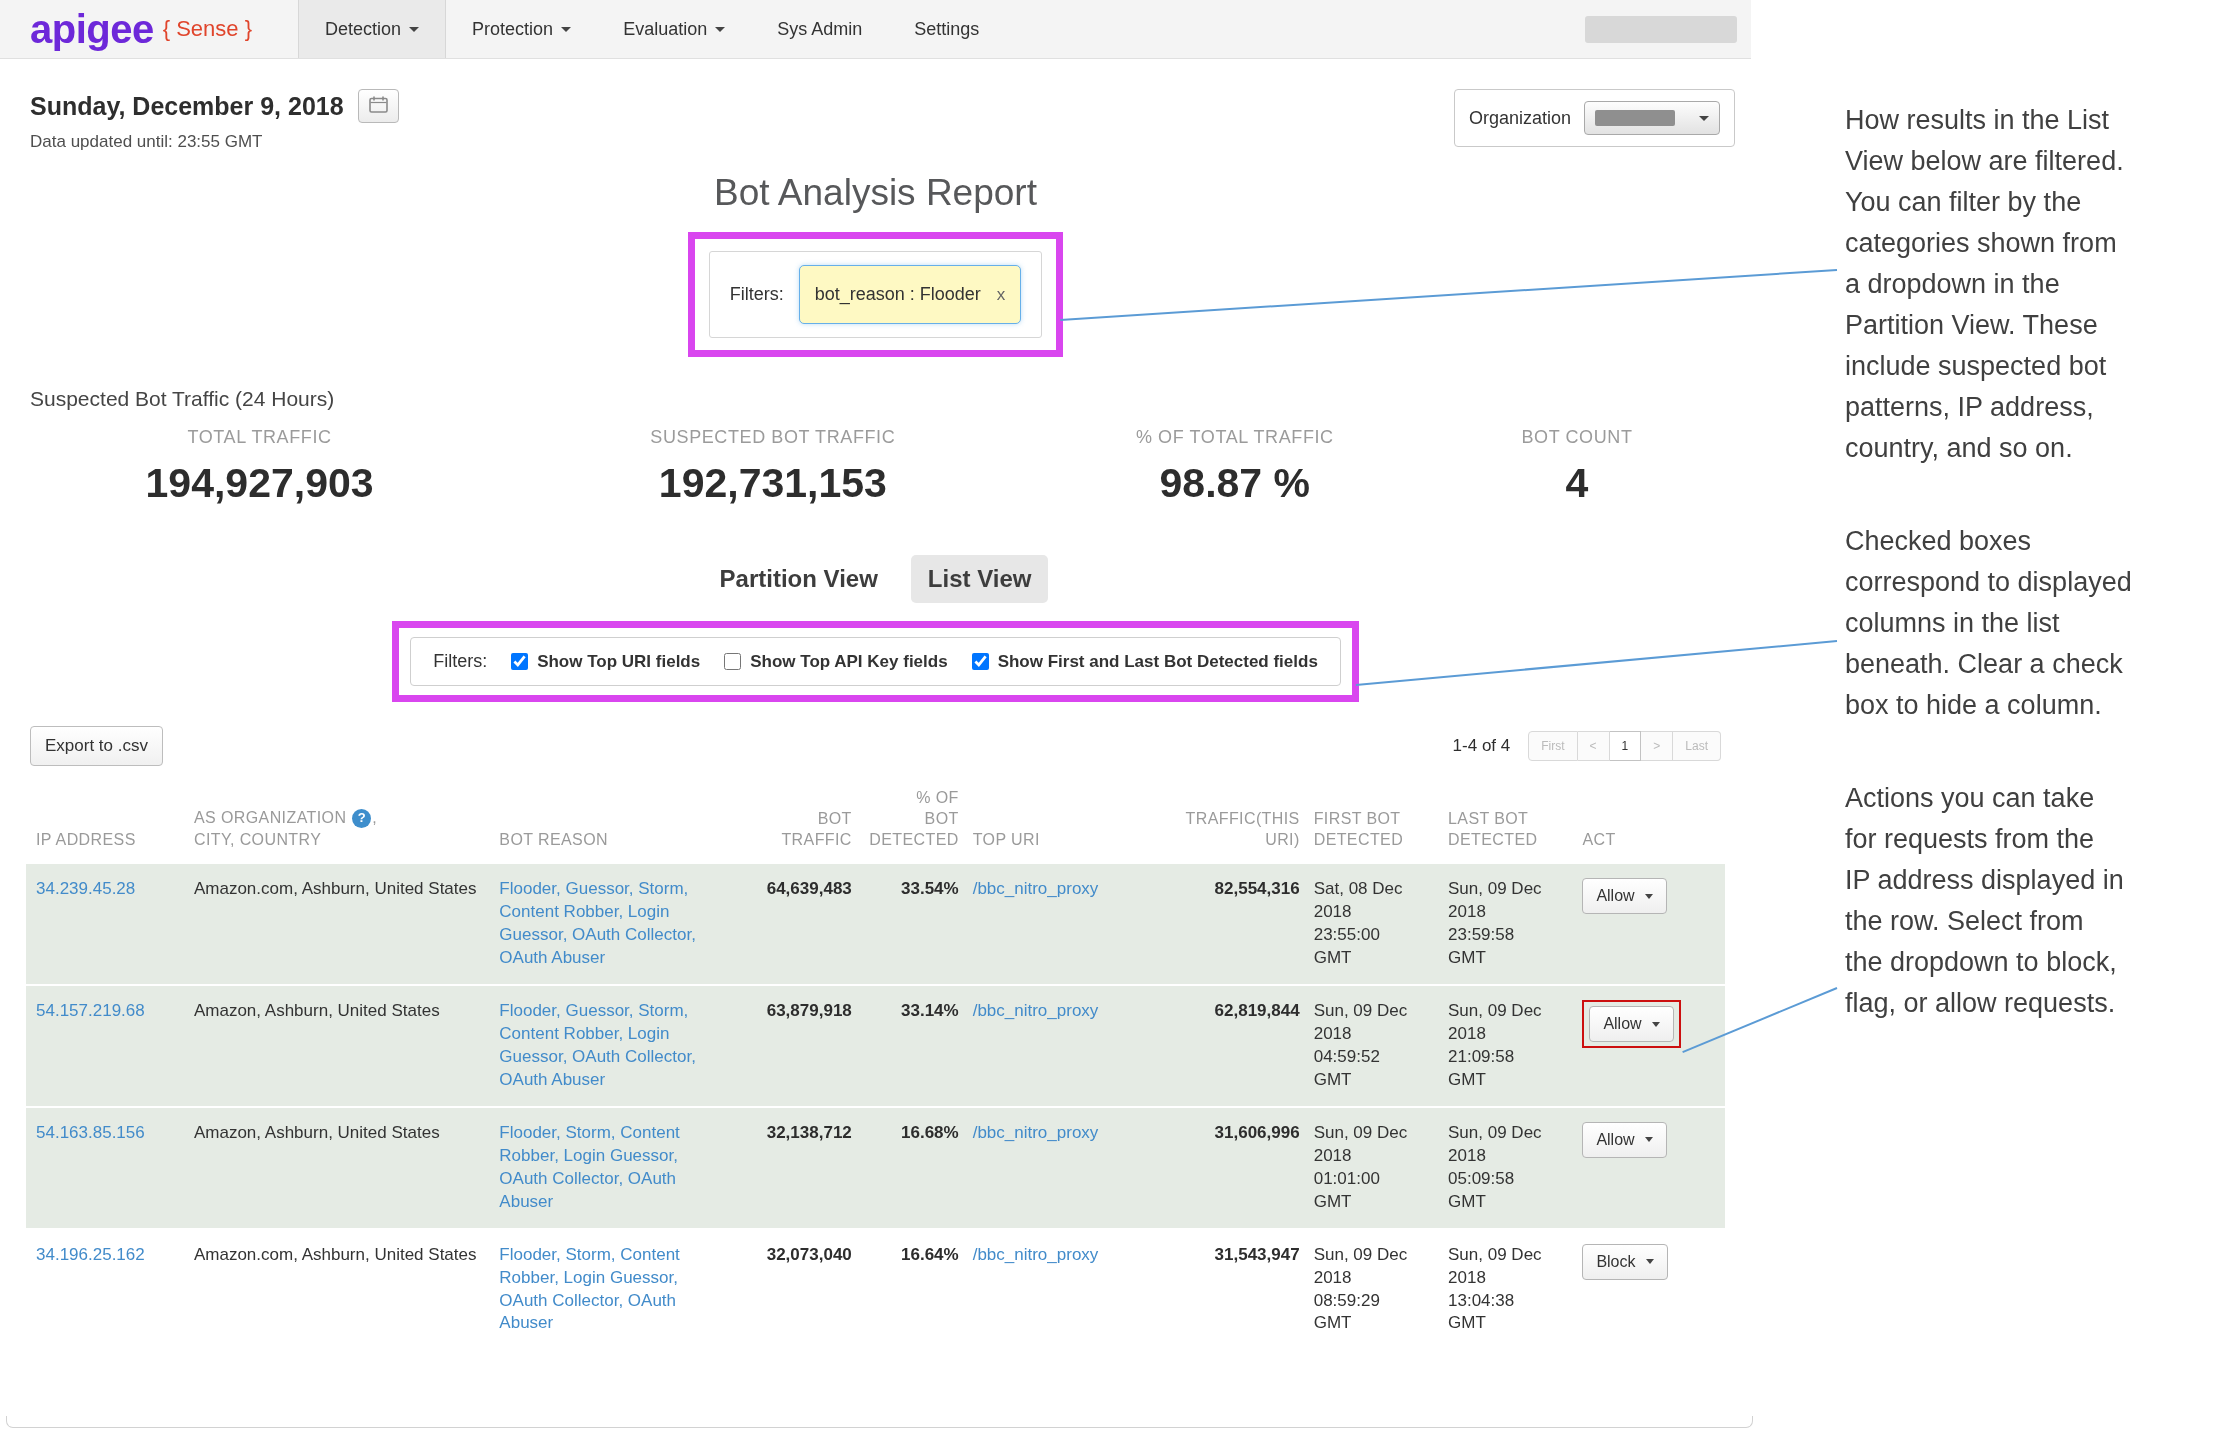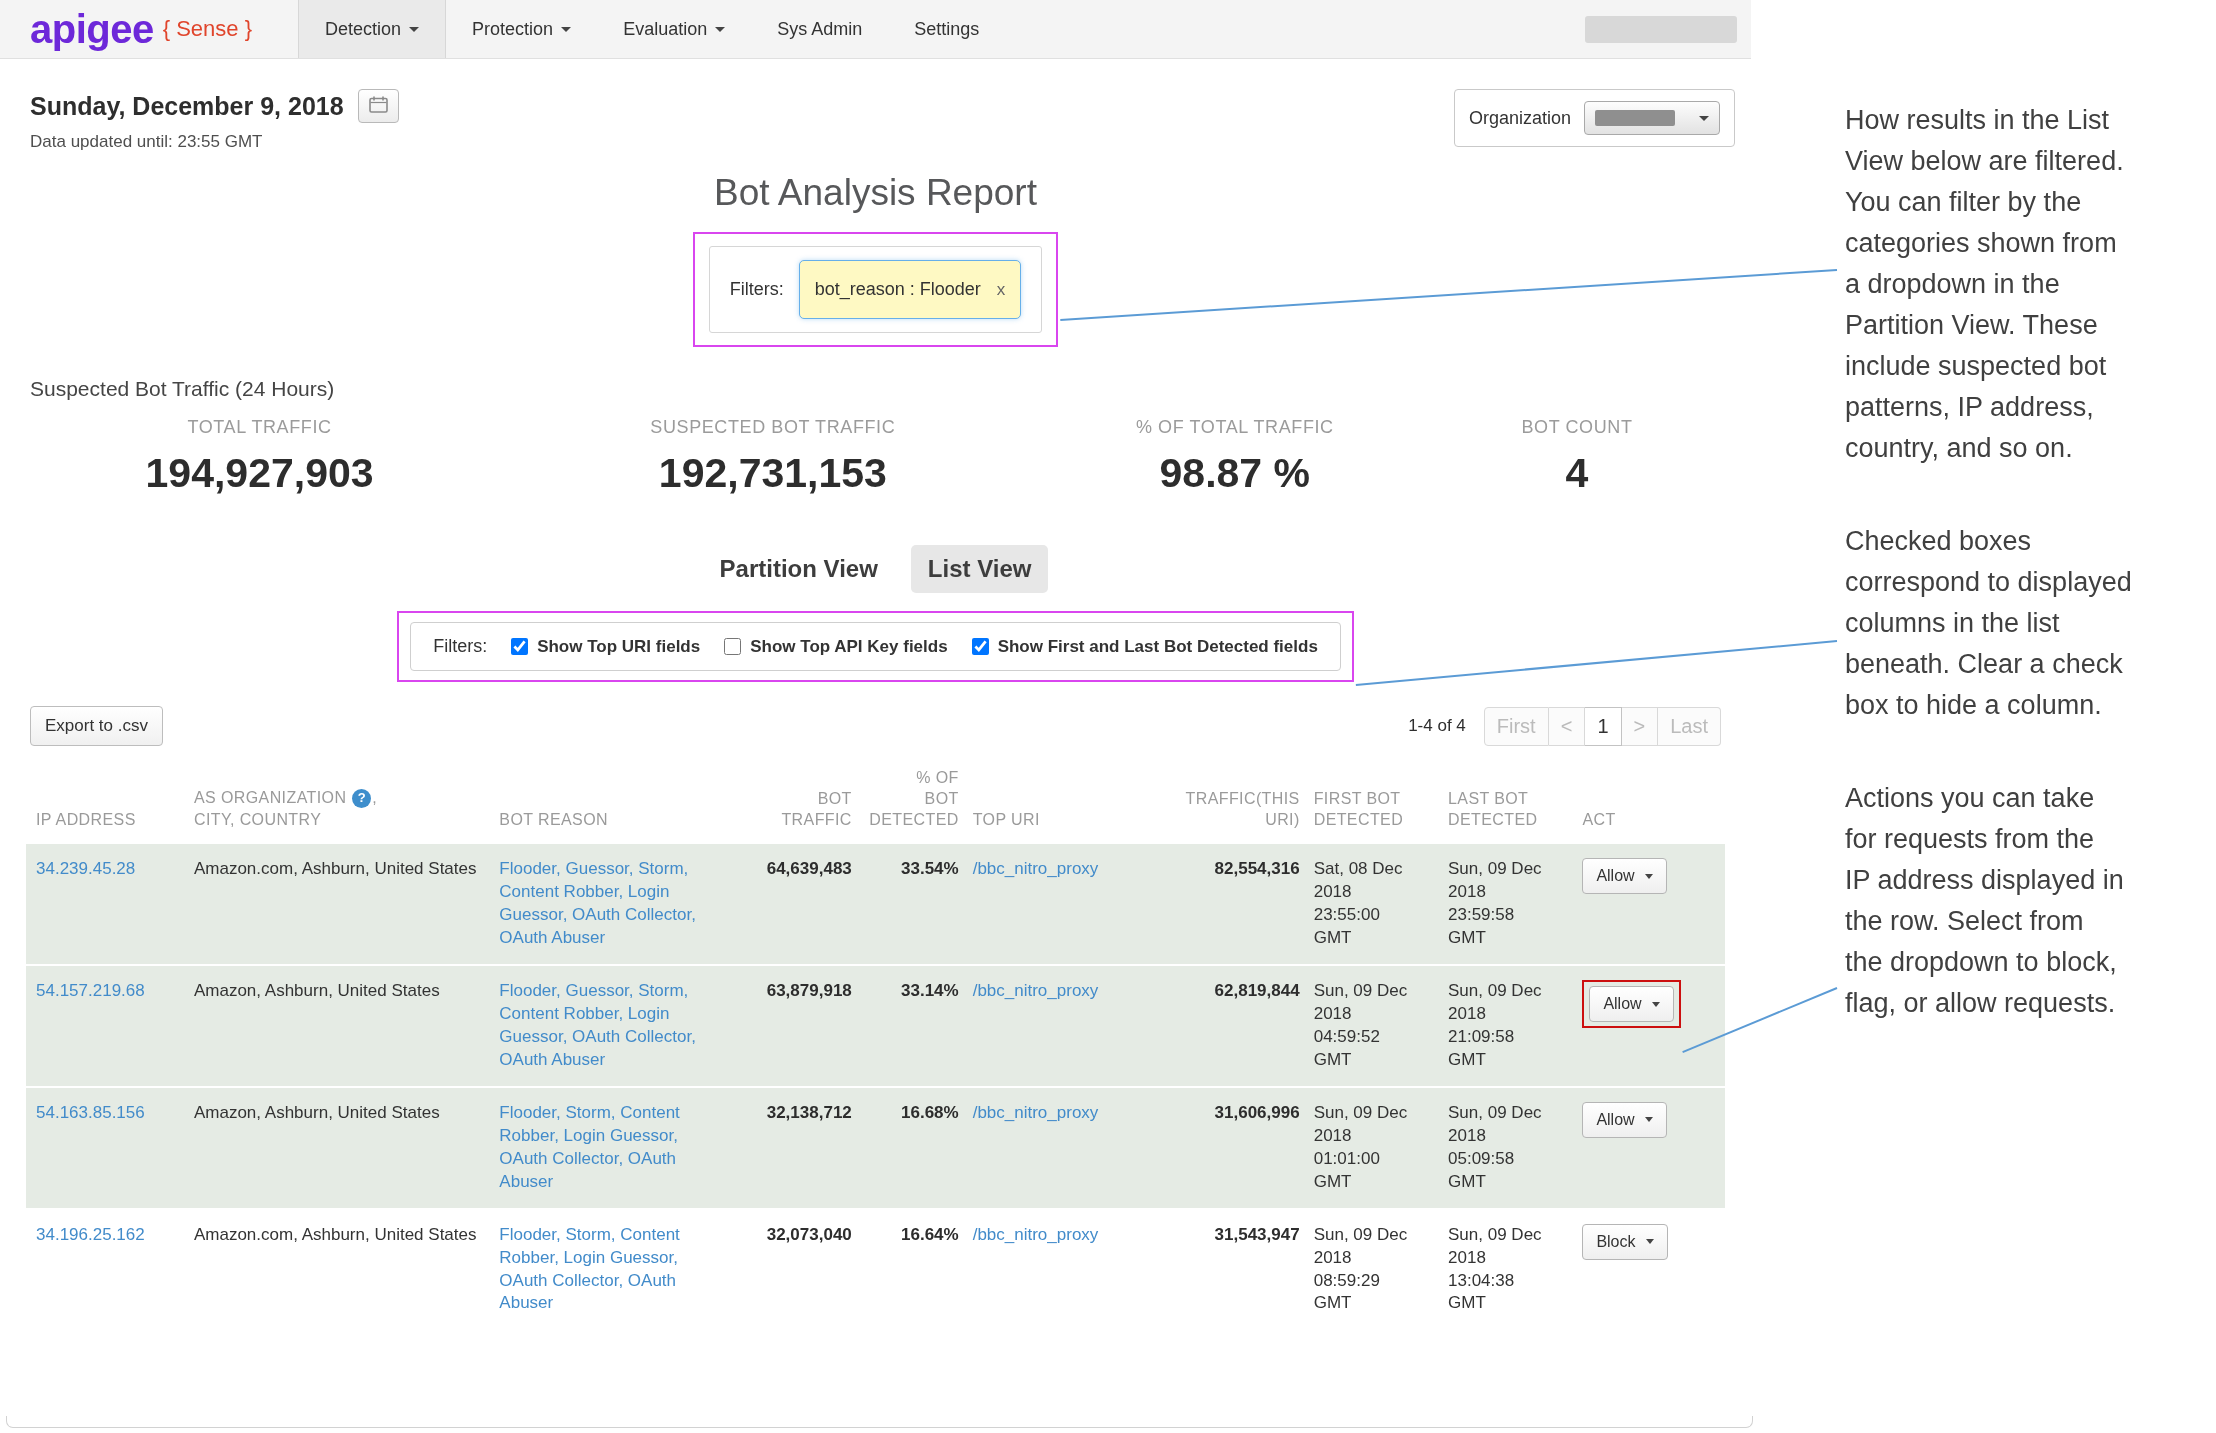--- a/index.html
+++ b/index.html
@@ -43,21 +43,21 @@
   
   .report-title { margin-top:20px; text-align:center; font-size:37px; font-weight:400; color:#57585a; }
   .status-tabs { margin-top:26px; display:flex; justify-content:center; }
   .stab { font-size:17px; color:#333; background:#fff; border:1px solid #c9c9c9; border-left:none;
           padding:9px 15px; cursor:pointer; font-family:inherit; }
   .stab:first-child { border-left:1px solid #c9c9c9; border-radius:4px 0 0 4px; }
   .stab:last-child { border-radius:0 4px 4px 0; }
   .stab.active { background:#e4e4e4; box-shadow:inset 0 2px 4px rgba(0,0,0,.13); }
 
   
-  .redbox { border:2px solid #d946ef; }
+  .redbox { border:7px solid #d946ef; }
   .redbox-filter { width:fit-content; margin:18px auto 0; padding:12px 14px; }
   .filterbar { border:1px solid #d6d6d6; border-radius:3px; background:#fff;
                padding:13px 20px; display:flex; align-items:center; gap:15px; }
   .filters-label { font-size:18px; color:#333; }
   .filter-tag { display:flex; align-items:center; gap:16px; border:1px solid #66afe9;
                 border-radius:5px; padding:18px 15px; font-size:18px; color:#333;
                 box-shadow:0 0 5px rgba(102,175,233,.45); background:#fef9c3; }
   .tag-close { color:#666; font-size:17px; cursor:pointer; }
 
   
@@ -83,21 +83,21 @@
 
   
   .table-controls { display:flex; justify-content:space-between; align-items:center;
                     padding:24px 30px 10px 30px; }
   .export-btn { font-size:17px; color:#333; padding:9px 14px; border:1px solid #bdbdbd;
                 border-radius:4px; background:linear-gradient(#fff,#f0f0f0); cursor:pointer;
                 font-family:inherit; }
   .pager { display:flex; align-items:center; gap:18px; }
   .range { font-size:17px; color:#2e2e2e; }
   .pager-group { display:flex; }
-  .pg { font-size:20px; padding:7px 12px; border:1px solid #d9d9d9; border-left:none;
+  .pg { font-size:12px; padding:7px 12px; border:1px solid #d9d9d9; border-left:none;
         background:#fbfbfb; color:#bbb; cursor:pointer; font-family:inherit; }
   .pg:first-child { border-left:1px solid #d9d9d9; border-radius:4px 0 0 4px; }
   .pg:last-child { border-radius:0 4px 4px 0; }
   .pg.current { color:#333; background:#fff; border-color:#c3c3c3; }
 
   
   .bot-table { width:calc(100% - 52px); margin:4px 26px 0 26px; border-collapse:collapse;
                table-layout:fixed; }
   .bot-table th { font-size:16px; color:#9a9a9a; font-weight:normal; text-align:left;
                   vertical-align:bottom; padding:8px 14px 12px 0; letter-spacing:.4px;

